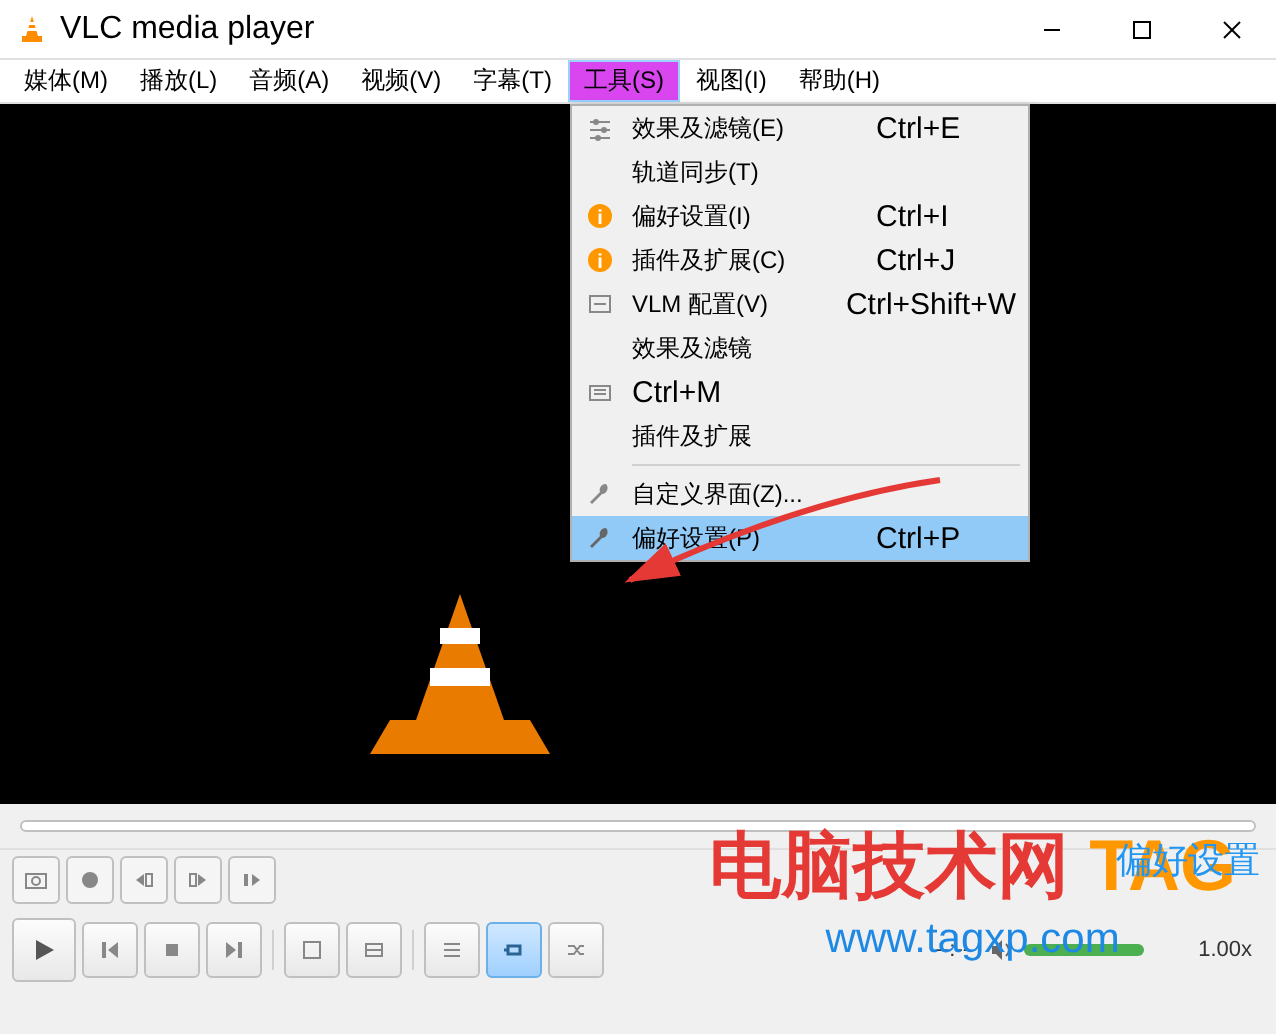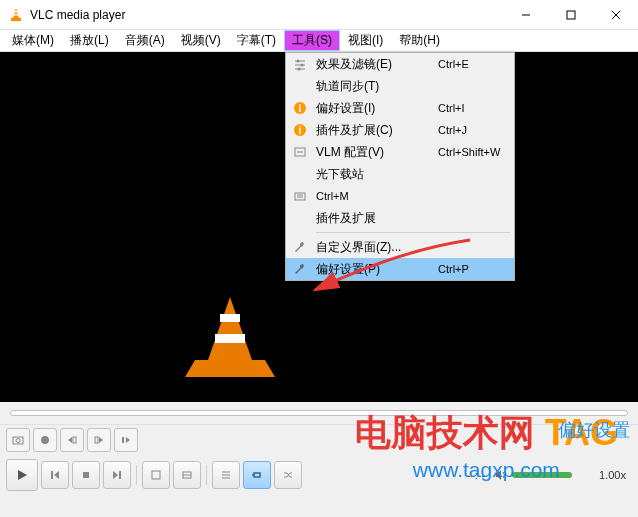--- a/index.html
+++ b/index.html
@@ -1,36 +1,36 @@
 <!DOCTYPE html>
 <html><head>
   <meta charset="utf-8">
   <style>
     * { margin: 0; padding: 0; box-sizing: border-box; font-family: "Microsoft YaHei", "Segoe UI", sans-serif; }
     body { width: 638px; height: 517px; background: #f0f0f0; overflow: hidden; position: relative; }
     
     .titlebar { height: 30px; background: #fff; display: flex; align-items: center; padding: 0 0 0 8px; border-bottom: 1px solid #e0e0e0; }
     .titlebar-icon { width: 16px; height: 16px; margin-right: 6px; }
-    .titlebar-title { font-size: 12px; color: #000; flex: 1; }
+    .titlebar-title { font-size: 16px; color: #000; flex: 1; }
     .titlebar-controls { display: flex; }
     .titlebar-btn { width: 45px; height: 30px; display: flex; align-items: center; justify-content: center; font-size: 10px; color: #000; }
     
     .menubar { height: 22px; background: #fff; display: flex; align-items: center; padding: 0 4px; font-size: 12px; border-bottom: 1px solid #e0e0e0; }
     .menu-item { padding: 2px 8px; cursor: default; }
     .menu-item.active { background: #d946ef; border: 1px solid #99d1ff; padding: 1px 7px; }
     
     .video-area { position: relative; background: #000; height: 350px; }
     .vlc-cone { position: absolute; left: 180px; top: 240px; width: 100px; height: 90px; }
     
     .dropdown { position: absolute; left: 285px; top: 52px; width: 230px; background: #f0f0f0; border: 1px solid #b0b0b0; box-shadow: 2px 2px 5px rgba(0,0,0,0.3); font-size: 12px; z-index: 100; }
     .dropdown-item { display: flex; align-items: center; height: 22px; padding: 0 6px 0 4px; }
     .dropdown-item.highlighted { background: #91c9f7; }
     .dropdown-icon { width: 20px; height: 16px; display: flex; align-items: center; justify-content: center; margin-right: 6px; color: #666; }
     .dropdown-label { flex: 1; color: #000; }
-    .dropdown-shortcut { color: #000; font-size: 11px; min-width: 70px; }
+    .dropdown-shortcut { color: #000; font-size: 15px; min-width: 70px; }
     .dropdown-sep { height: 1px; background: #d0d0d0; margin: 3px 4px 3px 30px; }
     
     .seekbar { height: 22px; background: #f0f0f0; display: flex; align-items: center; padding: 0 10px; }
     .seek-track { flex: 1; height: 6px; background: #fff; border: 1px solid #c0c0c0; border-radius: 3px; }
     
     .toolbar { height: 30px; background: #f0f0f0; display: flex; align-items: center; padding: 0 6px; gap: 3px; border-top: 1px solid #e0e0e0; }
     .tool-btn { width: 24px; height: 24px; border: 1px solid #c0c0c0; border-radius: 3px; background: #f5f5f5; display: flex; align-items: center; justify-content: center; color: #888; font-size: 11px; }
     .tool-sep { width: 1px; height: 20px; background: #d0d0d0; margin: 0 2px; }
     
     .controls { height: 42px; background: #f0f0f0; display: flex; align-items: center; padding: 0 6px; gap: 3px; }
@@ -147,21 +147,21 @@
       <svg width="14" height="14">
           <rect x="2" y="3" width="10" height="8" fill="none" stroke="#888"></rect>
           <line x1="4" y1="7" x2="10" y2="7" stroke="#888"></line>
         </svg>
     </span>
     <span class="dropdown-label">VLM 配置(V)</span>
     <span class="dropdown-shortcut">Ctrl+Shift+W</span>
   </div>
   <div class="dropdown-item">
     <span class="dropdown-icon"></span>
-    <span class="dropdown-label">光下载站</span>
+    <span class="dropdown-label">效果及滤镜</span>
     <span class="dropdown-shortcut"></span>
   </div>
   <div class="dropdown-item">
     <span class="dropdown-icon">
       <svg width="14" height="14">
           <rect x="2" y="4" width="10" height="7" fill="none" stroke="#888"></rect>
           <line x1="4" y1="6" x2="10" y2="6" stroke="#888"></line>
           <line x1="4" y1="8" x2="10" y2="8" stroke="#888"></line>
         </svg>
     </span>

